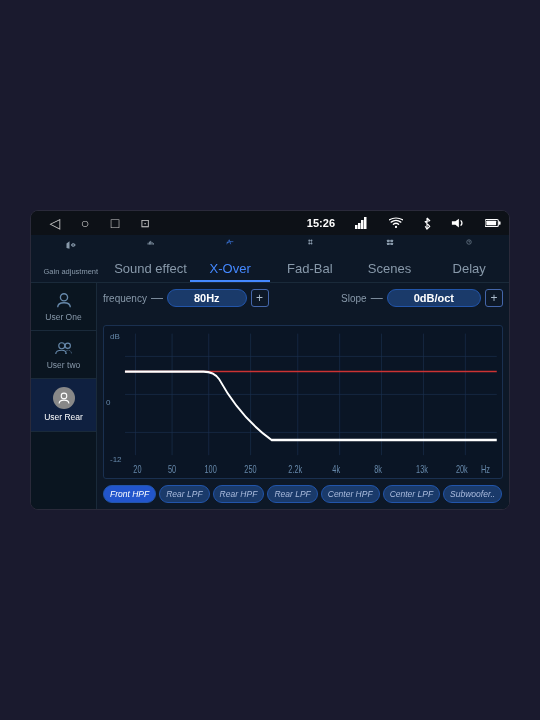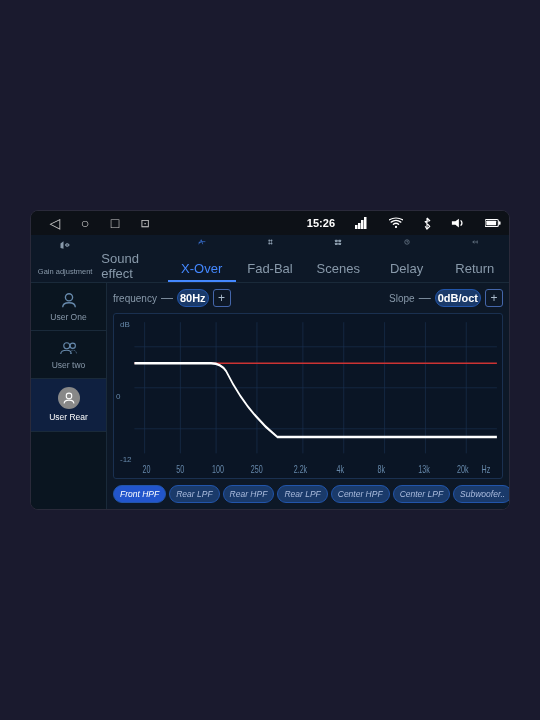--- a/index.html
+++ b/index.html
@@ -74,21 +74,21 @@
       color: #4488ff;
     }
     
     .content-area {
       flex: 1;
       display: flex;
       overflow: hidden;
     }
     
     .sidebar {
-      width: 76px;
+      width: 66px;
       background: #0a1520;
       display: flex;
       flex-direction: column;
       border-right: 1px solid #1a2a3a;
       flex-shrink: 0;
     }
     .sidebar-item {
       display: flex;
       flex-direction: column;
       align-items: center;
@@ -123,41 +123,41 @@
       flex-direction: column;
       background: #0d1827;
       padding: 6px;
       overflow: hidden;
     }
     
     .controls-row {
       display: flex;
       align-items: center;
       gap: 6px;
-      margin-bottom: 6px;
+      margin-bottom: 18px;
       flex-shrink: 0;
     }
     .control-group {
       display: flex;
       align-items: center;
       gap: 4px;
     }
     .control-label {
       font-size: 10px;
       color: #8899aa;
     }
     .control-dash {
       font-size: 12px;
       color: #8899aa;
     }
     .control-value {
       background: #1a3a6a;
       border: 1px solid #2255aa;
       border-radius: 12px;
-      padding: 2px 2px;
+      padding: 2px 26px;
       font-size: 11px;
       color: #fff;
       font-weight: bold;
     }
     .control-plus {
       width: 18px;
       height: 18px;
       border: 1px solid #4466aa;
       border-radius: 3px;
       display: flex;
@@ -346,29 +346,20 @@
 
     <div class="tab-item">
       <svg class="icon-svg" viewBox="0 0 20 16">
         <circle cx="10" cy="8" r="6" stroke="#8899aa" stroke-width="1.5" fill="none"></circle>
         <line x1="10" y1="8" x2="10" y2="4" stroke="#8899aa" stroke-width="1.5"></line>
         <line x1="10" y1="8" x2="13" y2="8" stroke="#8899aa" stroke-width="1.5"></line>
       </svg>
       <span class="tab-label">Delay</span>
     </div>
 
-    <div class="tab-item">
-      <svg class="icon-svg" viewBox="0 0 20 16">
-        <line x1="4" y1="8" x2="16" y2="8" stroke="#8899aa" stroke-width="1.5"></line>
-        <line x1="4" y1="8" x2="8" y2="4" stroke="#8899aa" stroke-width="1.5"></line>
-        <line x1="4" y1="8" x2="8" y2="12" stroke="#8899aa" stroke-width="1.5"></line>
-        <line x1="16" y1="4" x2="16" y2="12" stroke="#8899aa" stroke-width="1.5"></line>
-      </svg>
-      <span class="tab-label">Return</span>
-    </div>
   </div>
 
   <div class="content-area">
 
     <div class="sidebar">
       <div class="sidebar-item">
         <svg width="18" height="18" viewBox="0 0 20 20">
           <circle cx="10" cy="7" r="4" stroke="#6688aa" stroke-width="1.5" fill="none"></circle>
           <path d="M3,18 Q3,13 10,13 Q17,13 17,18" stroke="#6688aa" stroke-width="1.5" fill="none"></path>
         </svg>

